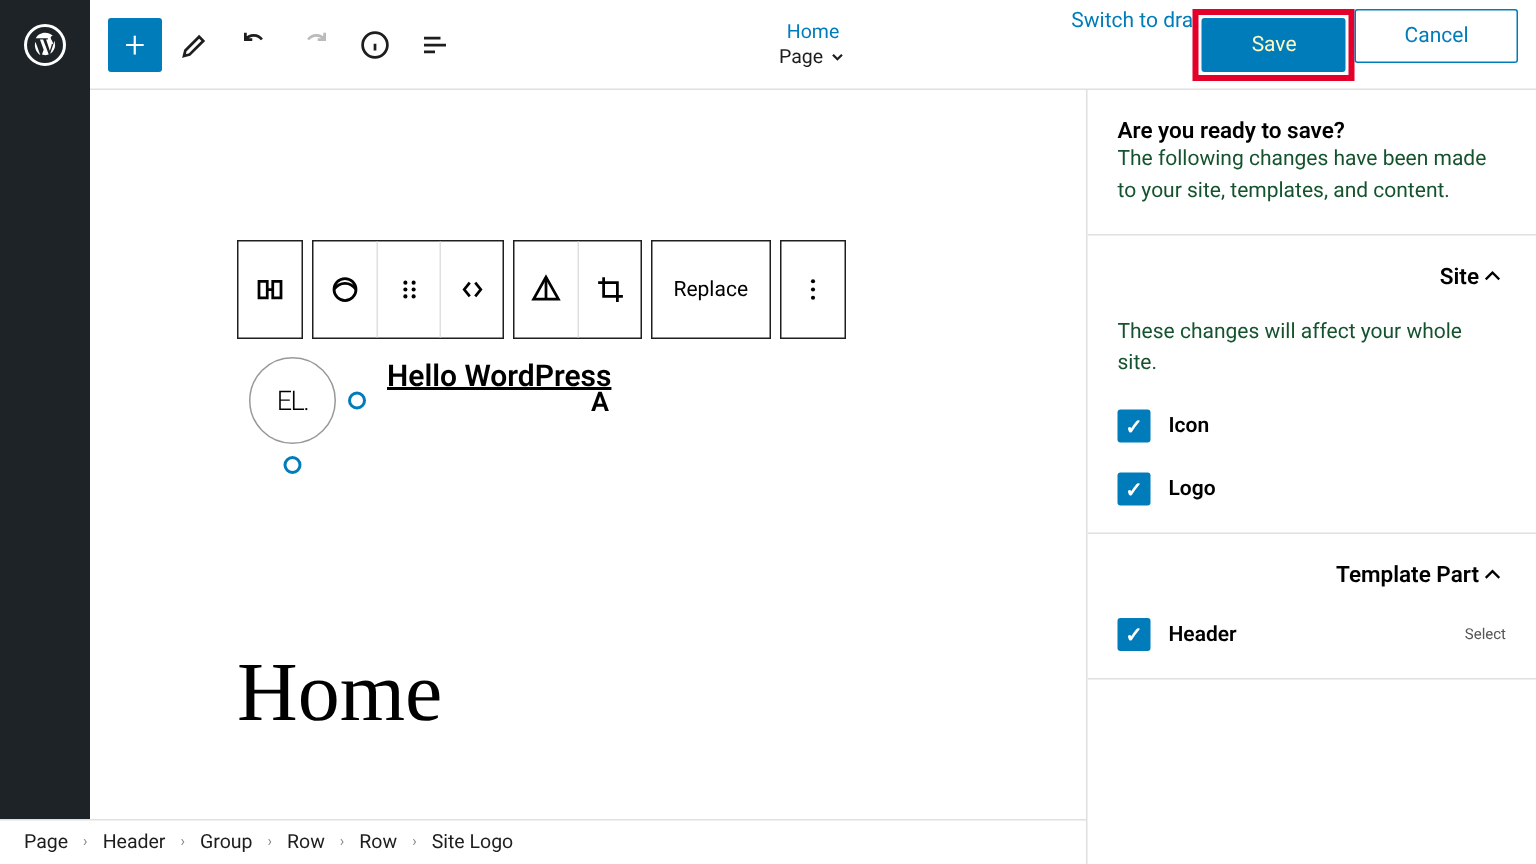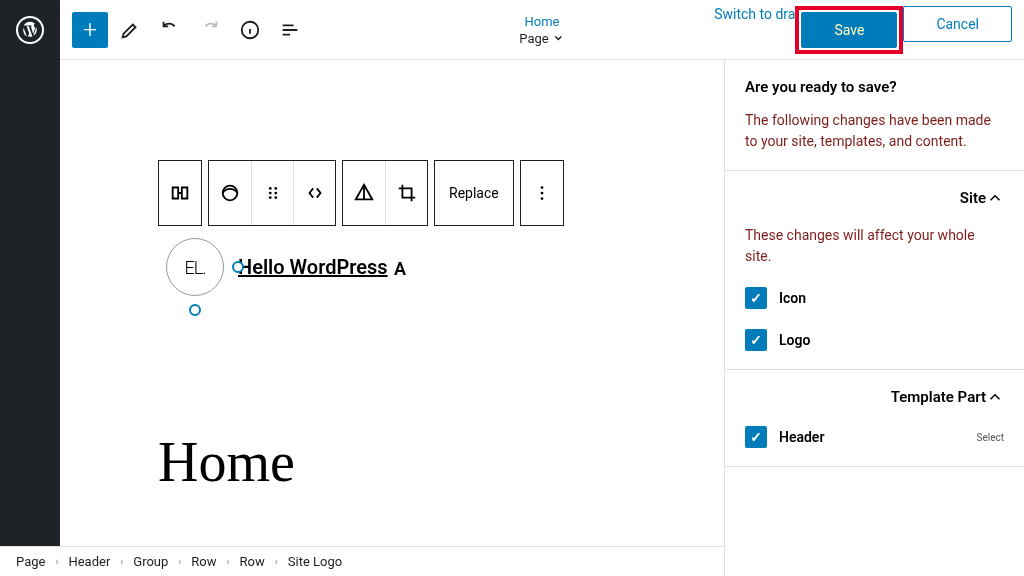--- a/index.html
+++ b/index.html
@@ -23,34 +23,34 @@
   .sidebar-dark{position:absolute;left:0;top:60px;width:60px;bottom:0;background:#1d2327}
   .back-bar{position:absolute;left:0;top:60px;right:0;height:70px;background:#1d2327;display:flex;align-items:center;gap:12px;padding-left:18px;color:#fff;font-size:14px}
   .selected-wrap{position:absolute;right:300px;left:60px;top:60px;bottom:30px;background:#fff}
   .block-toolbar{position:absolute;left:98px;top:100px;display:flex;z-index:5}
   .bt-grp{background:#fff;border:1px solid #1e1e1e;display:flex;height:66px}
   .bt-grp + .bt-grp{margin-left:6px}
   .bt-btn{width:42px;display:flex;align-items:center;justify-content:center;border:none;background:none;cursor:pointer;font-size:14px}
   .bt-btn.txt{width:auto;padding:0 14px}
   .bt-btn + .bt-btn{border-left:1px solid #e0e0e0}
   .bt-btn svg{width:22px;height:22px}
-  .logo-block{position:absolute;left:106px;top:178px;display:flex;align-items:center;gap:14px}
+  .logo-block{position:absolute;left:106px;top:178px;display:flex;align-items:flex-start;gap:34px}
   .site-logo{width:58px;height:58px;border:1px solid #999;border-radius:50%;display:flex;align-items:center;justify-content:center;font-family:sans-serif;font-weight:300;font-size:18px;letter-spacing:-1px;position:relative}
   .handle{width:12px;height:12px;border:2px solid #007cba;border-radius:50%;background:#fff;position:absolute}
   .handle.e{right:-20px;top:50%;transform:translateY(-50%)}
   .handle.s{bottom:-20px;left:50%;transform:translateX(-50%)}
   .site-title{text-decoration:underline;font-weight:600;font-size:20px}
   .page-h1{position:absolute;left:98px;top:370px;font-family:Georgia,serif;font-weight:400;font-size:56px}
   .sel-box{position:absolute;left:98px;top:495px;right:40px;height:80px;border:1.5px dashed #000}
   .sel-box::after{content:"";position:absolute;left:0;top:0;width:240px;height:100%;border-right:1.5px dashed #000;transform:skewX(-70deg);transform-origin:top left}
   .nav-a{position:absolute;right:318px;top:198px;font-weight:600;font-size:18px}
   .panel{position:absolute;right:0;top:60px;width:300px;bottom:0;background:#fff;border-left:1px solid #e0e0e0;overflow:auto}
   .p-section{padding:18px 20px;border-bottom:1px solid #e0e0e0}
-  .p-title{font-weight:600;font-size:15px;margin-bottom:14px}
-  .p-desc{font-size:14px;color:#7f1d1d;line-height:1.5}
+  .p-title{font-weight:600;font-size:15px;}
+  .p-desc{font-size:14px;color:#14532d;line-height:1.5}
   .p-head{display:flex;justify-content:flex-end;align-items:center;font-weight:600;font-size:15px;cursor:pointer}
   .chk-row{display:flex;align-items:center;gap:12px;margin-top:20px;font-weight:600;font-size:14px}
   .chk{width:22px;height:22px;background:#007cba;display:flex;align-items:center;justify-content:center;color:#fff;border-radius:2px}
   .sel-link{margin-left:auto;font-weight:400;color:#555;font-size:10px;cursor:pointer}
   .crumbs{position:absolute;left:0;bottom:0;right:300px;height:30px;background:#fff;border-top:1px solid #e0e0e0;display:flex;align-items:center;padding:0 16px;font-size:13px;color:#1e1e1e;gap:10px}
   .crumbs .sep{color:#888;font-size:10px}
 </style>
 </head>
 <body>
 

